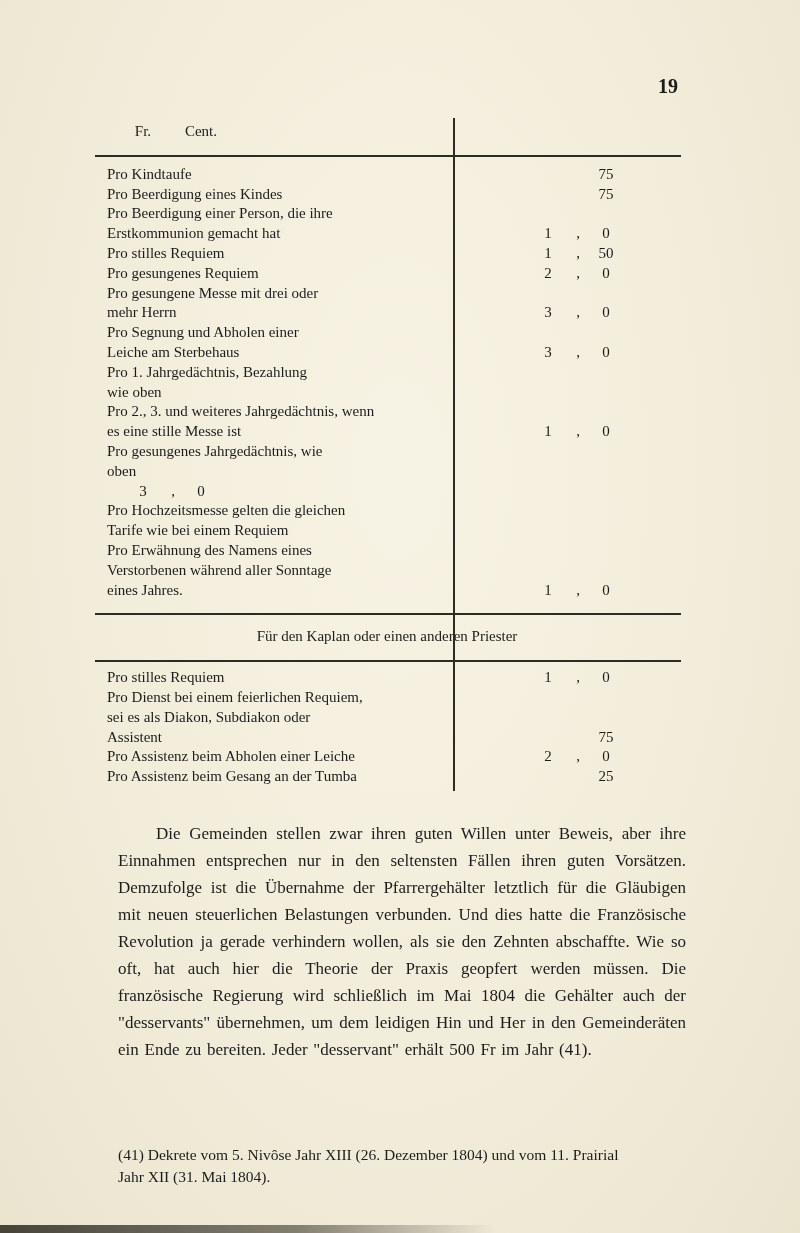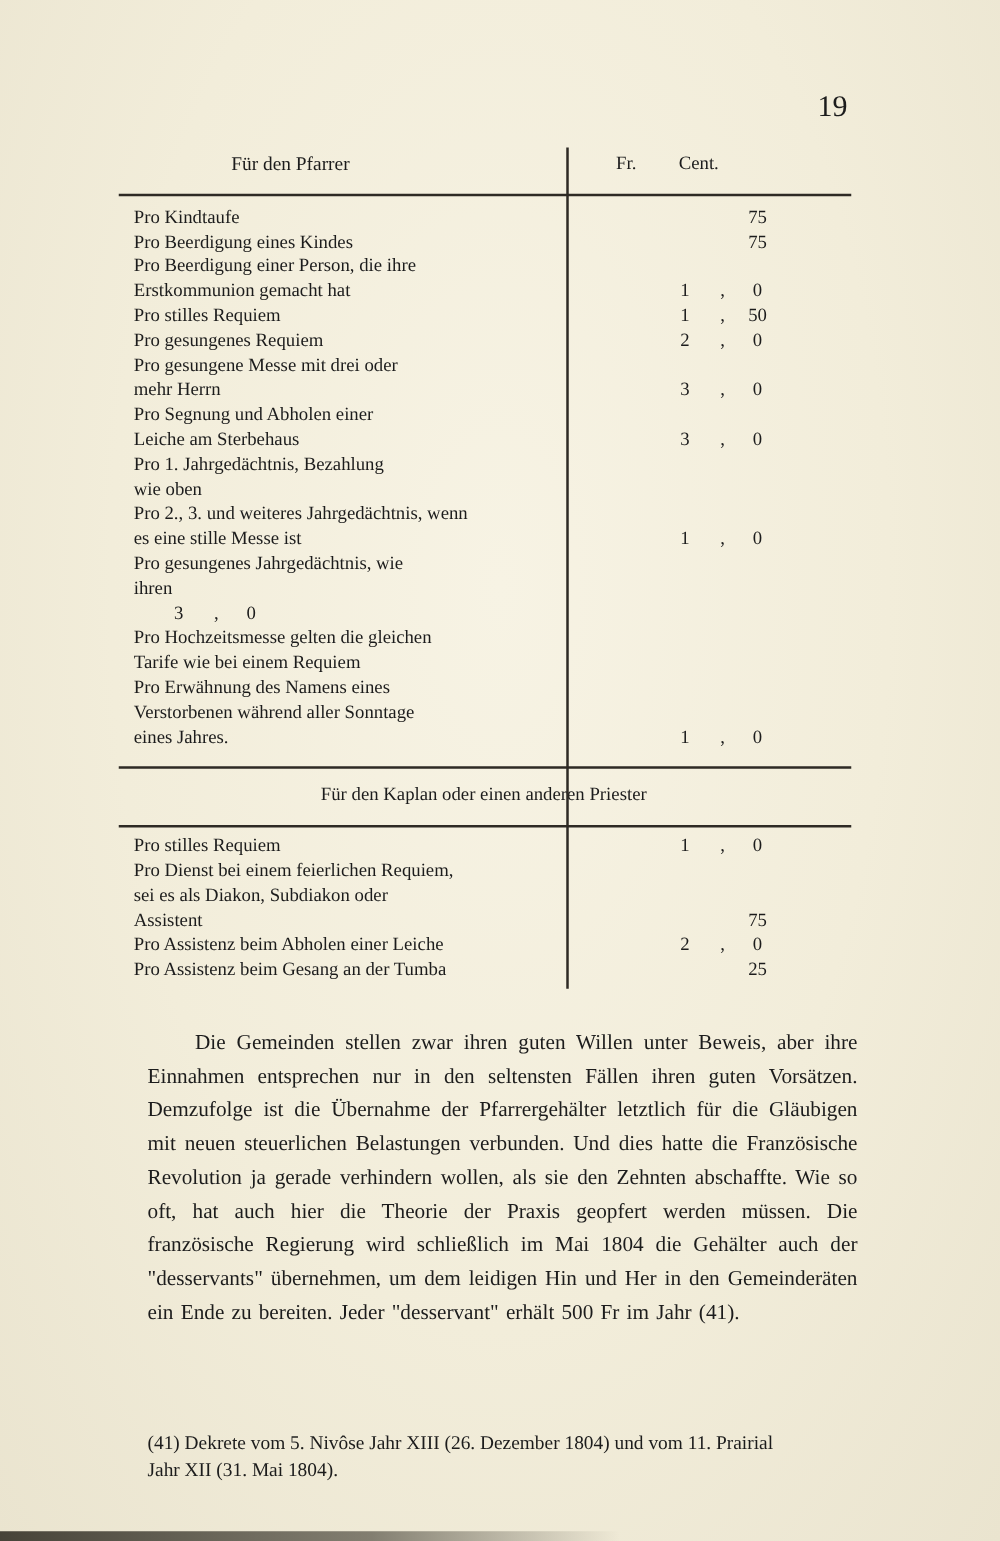--- a/index.html
+++ b/index.html
@@ -11,22 +11,23 @@
     margin: 0 auto;
     background: radial-gradient(ellipse at 50% 38%, #f7f3e4 0%, #f2edda 55%, #eae4cf 100%);
     color: #1c1c1c;
     font-family: "Liberation Serif", "DejaVu Serif", serif;
     overflow: hidden;
   }
   .page-number {
     position: absolute;
     top: 74px;
     right: 122px;
-    font-size: 24px;
+    font-size: 20px;
     line-height: 24px;
+    font-weight: bold;
   }
 
   
   .fee-table {
     position: absolute;
     left: 95px;
     top: 116px;
     width: 586px;
     font-size: 15px;
     line-height: 19.8px;
@@ -96,21 +97,20 @@
 <body>
 
 <div class="page">
 
   <div class="page-number">19</div>
 
   <div class="fee-table">
     <div class="vline"></div>
 
     <div class="t-header">
-      <div class="t-label">Für den Pfarrer</div>
       <div class="t-amounts">
         <span class="col-fr">Fr.</span>
         <span class="col-sep"></span>
         <span class="col-cent">Cent.</span>
       </div>
     </div>
 
     <div class="hrule"></div>
 
     <div class="rows-pfarrer">
@@ -196,21 +196,21 @@
 es eine stille Messe ist</div>
         <div class="t-amounts">
           <span class="col-fr">1</span>
           <span class="col-sep">,</span>
           <span class="col-cent">0</span>
         </div>
       </div>
 
       <div class="t-row">
         <div class="t-label">Pro gesungenes Jahrgedächtnis, wie
-ihren</div>
+oben</div>
         <div class="t-amounts">
           <span class="col-fr"></span>
           <span class="col-sep"></span>
           <span class="col-cent"></span>
         </div>
       </div>
 
       <div class="t-row">
         <div class="t-amounts">
           <span class="col-fr">3</span>

